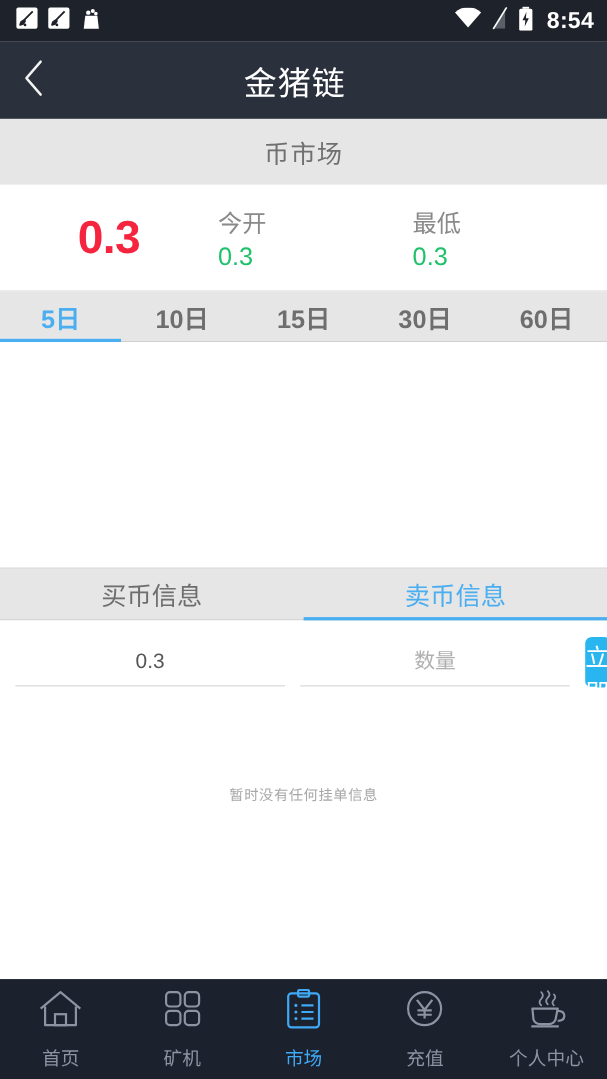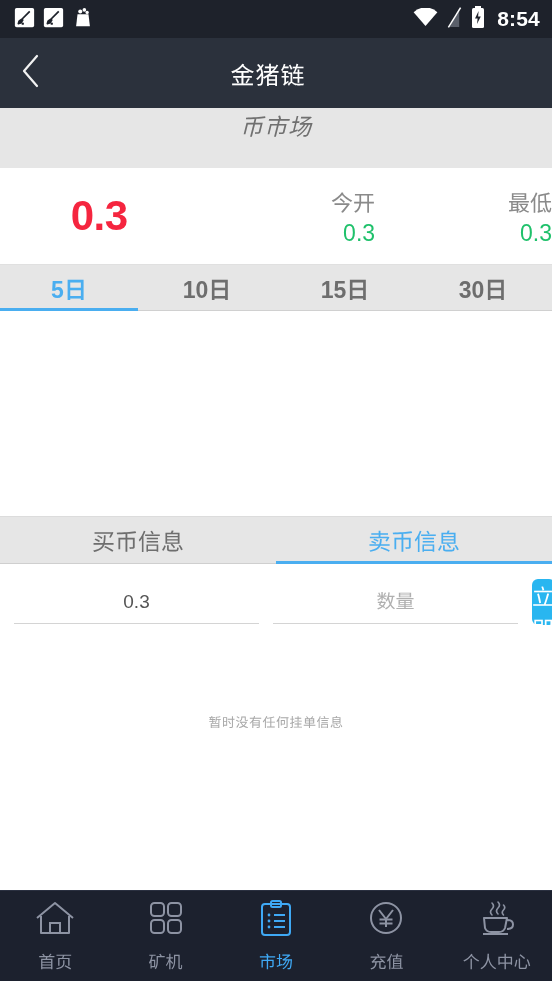--- a/index.html
+++ b/index.html
@@ -40,50 +40,50 @@
     position:relative;
   }
   .back-btn {
     width:62px; height:70px;
     display:flex; align-items:center; justify-content:center;
     cursor:pointer;
   }
   .title-text {
     position:absolute; left:0; right:16px;
     text-align:center;
-    font-size:24px; color:#ffffff; letter-spacing:1px;
+    font-size:30px; color:#ffffff; letter-spacing:1px;
     pointer-events:none;
   }
 
   
   .market-band {
     height:60px; flex:0 0 60px;
     background:#e6e6e6;
-    display:flex; align-items:flex-start; justify-content:center;font-style:italic;
+    display:flex; align-items:center; justify-content:center;
   }
   .market-band span {
     font-size:23px; color:#707070; letter-spacing:1px;
   }
 
   
   .price-row {
     height:97px; flex:0 0 97px;
     background:#ffffff;
     display:flex; align-items:center;
     border-bottom:1px solid #e0e0e0;
   }
   .price-main {
     flex:1.12; text-align:center;
   }
   .price-main .big {
     font-size:42px; font-weight:bold; color:#f5253f;
     letter-spacing:-.5px;
   }
   .price-stat {
-    flex:1; text-align:right;
+    flex:1; text-align:left;
     display:flex; flex-direction:column; gap:3px;
   }
   .price-stat .lbl { font-size:22px; color:#8a8a8a; }
   .price-stat .val { font-size:23px; color:#1fc16b; }
 
   
   .period-tabs {
     height:46px; flex:0 0 46px;
     background:#e6e6e6;
     display:flex; align-items:stretch;
@@ -277,20 +277,21 @@
       <span class="lbl">最低</span>
       <span class="val">0.3</span>
     </div>
   </div>
 
   <div class="period-tabs">
     <div class="period-tab active">5日</div>
     <div class="period-tab">10日</div>
     <div class="period-tab">15日</div>
     <div class="period-tab">30日</div>
+    <div class="period-tab">60日</div>
   </div>
 
   <div class="chart-area"></div>
 
   <div class="order-tabs">
     <div class="order-tab">买币信息</div>
     <div class="order-tab active">卖币信息</div>
   </div>
 
   <div class="trade-form">

